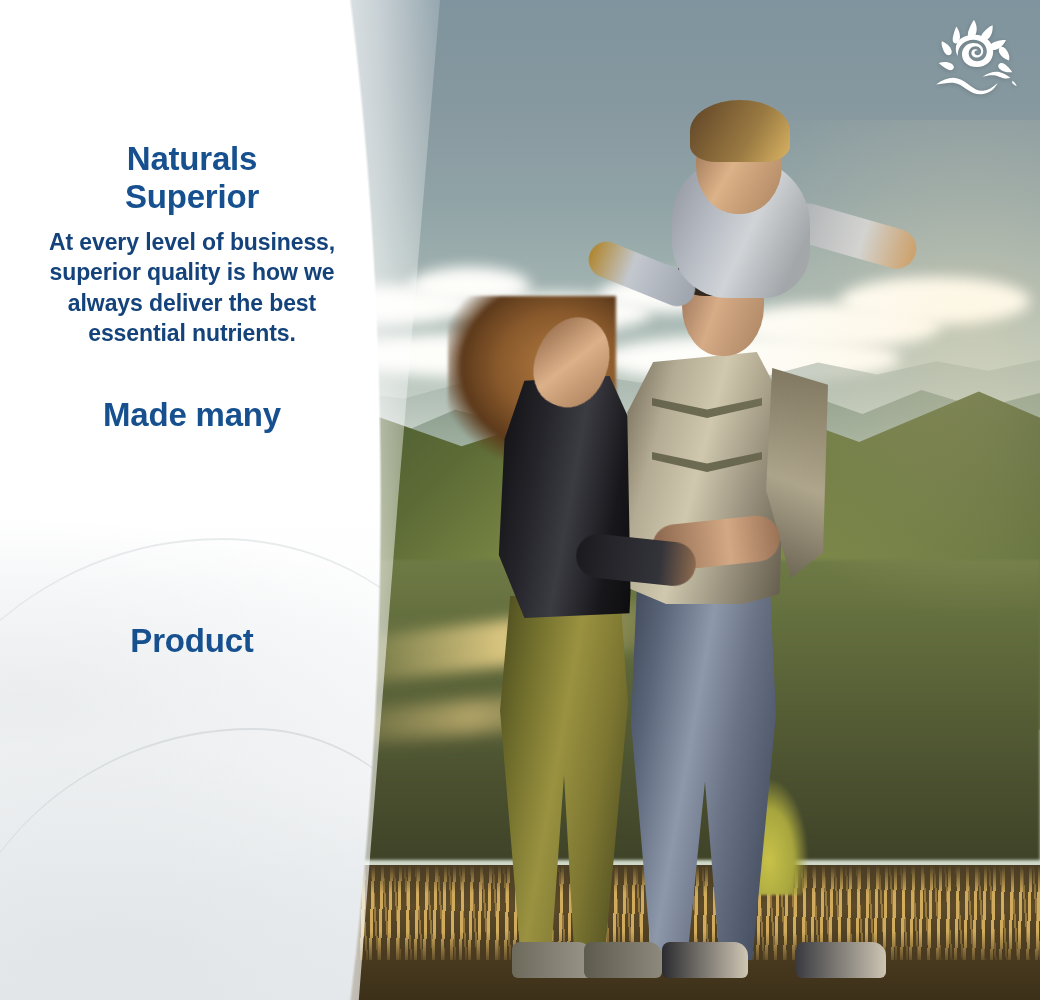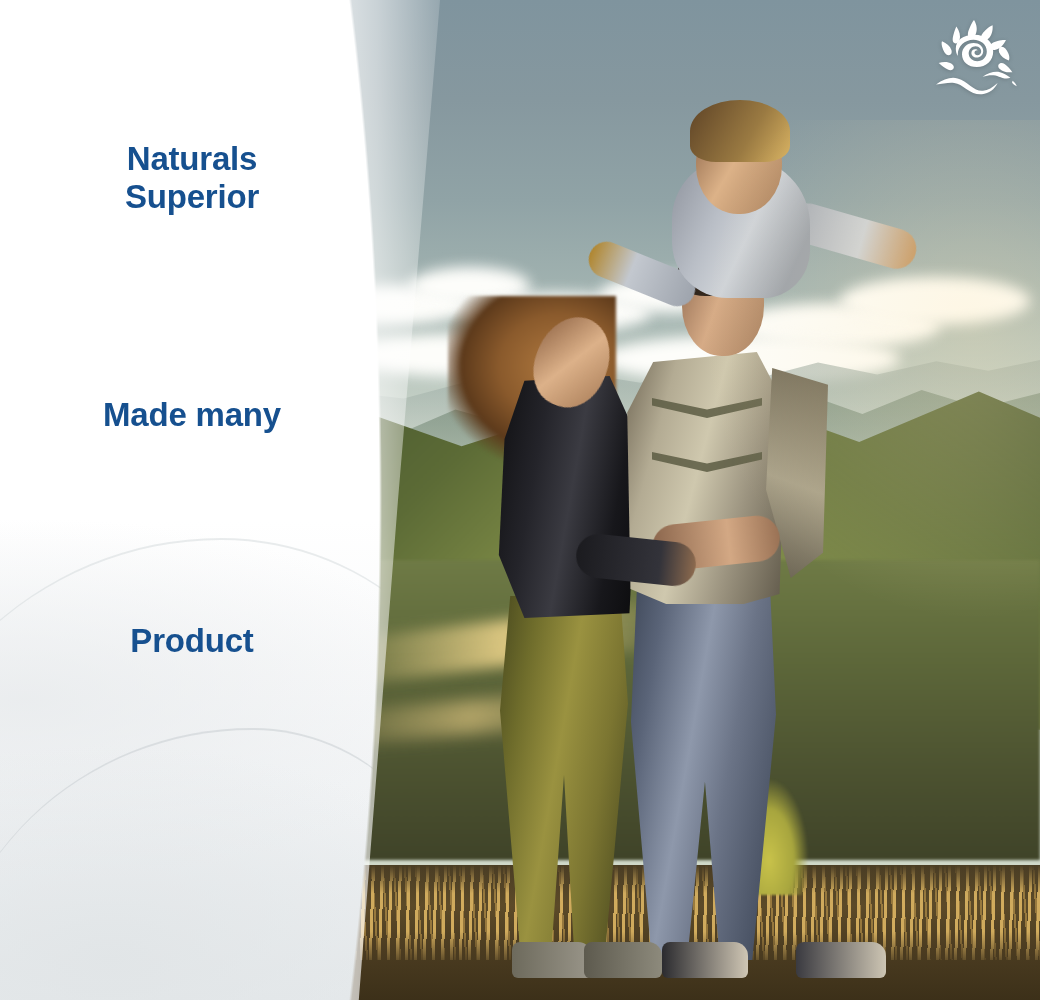--- a/index.html
+++ b/index.html
@@ -309,20 +309,21 @@
     <div class="swoosh2"></div>
   </div>
 
   <div class="content">
 
     <div class="block b1">
       <h2 class="hd">
         <span>Naturals</span><br>
         <span>Superior</span>
       </h2>
+      <p class="bd">At every level of business, superior quality is how we always deliver the best essential nutrients.</p>
     </div>
 
     <div class="block b2">
       <h2 class="hd">
         <span>Made many</span><br>
       </h2>
     </div>
 
     <div class="block b3">
       <h2 class="hd">

